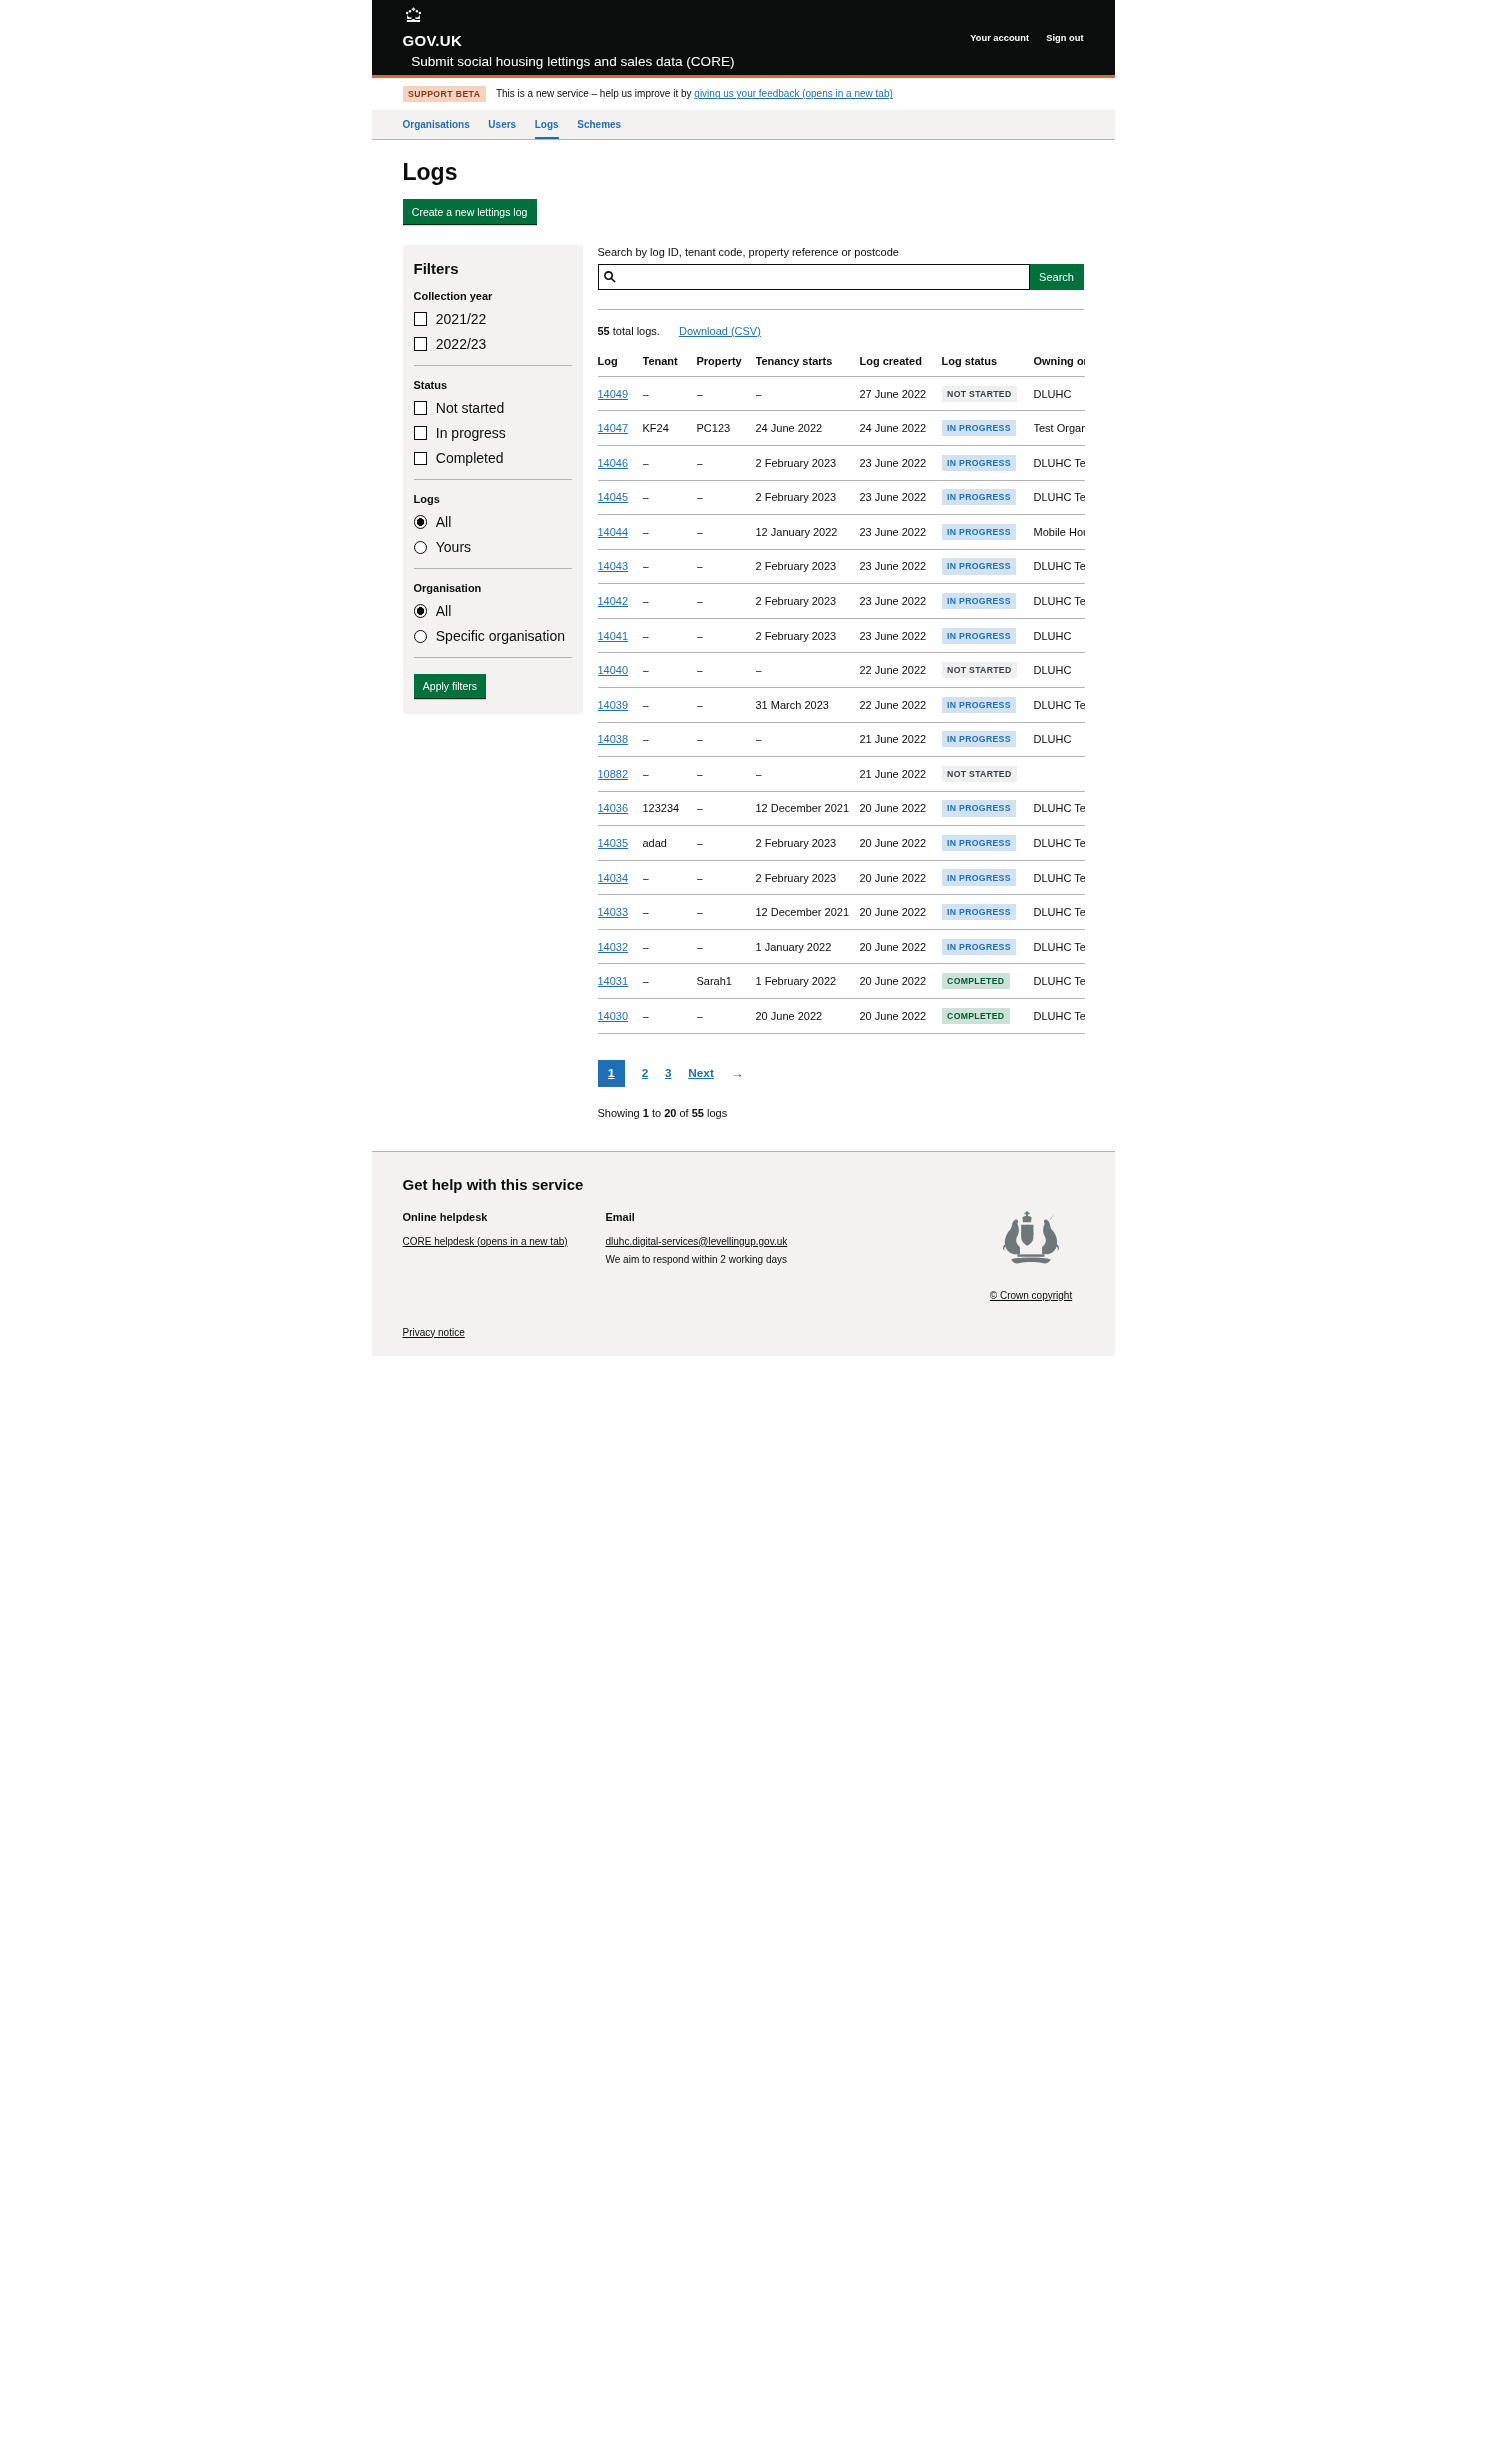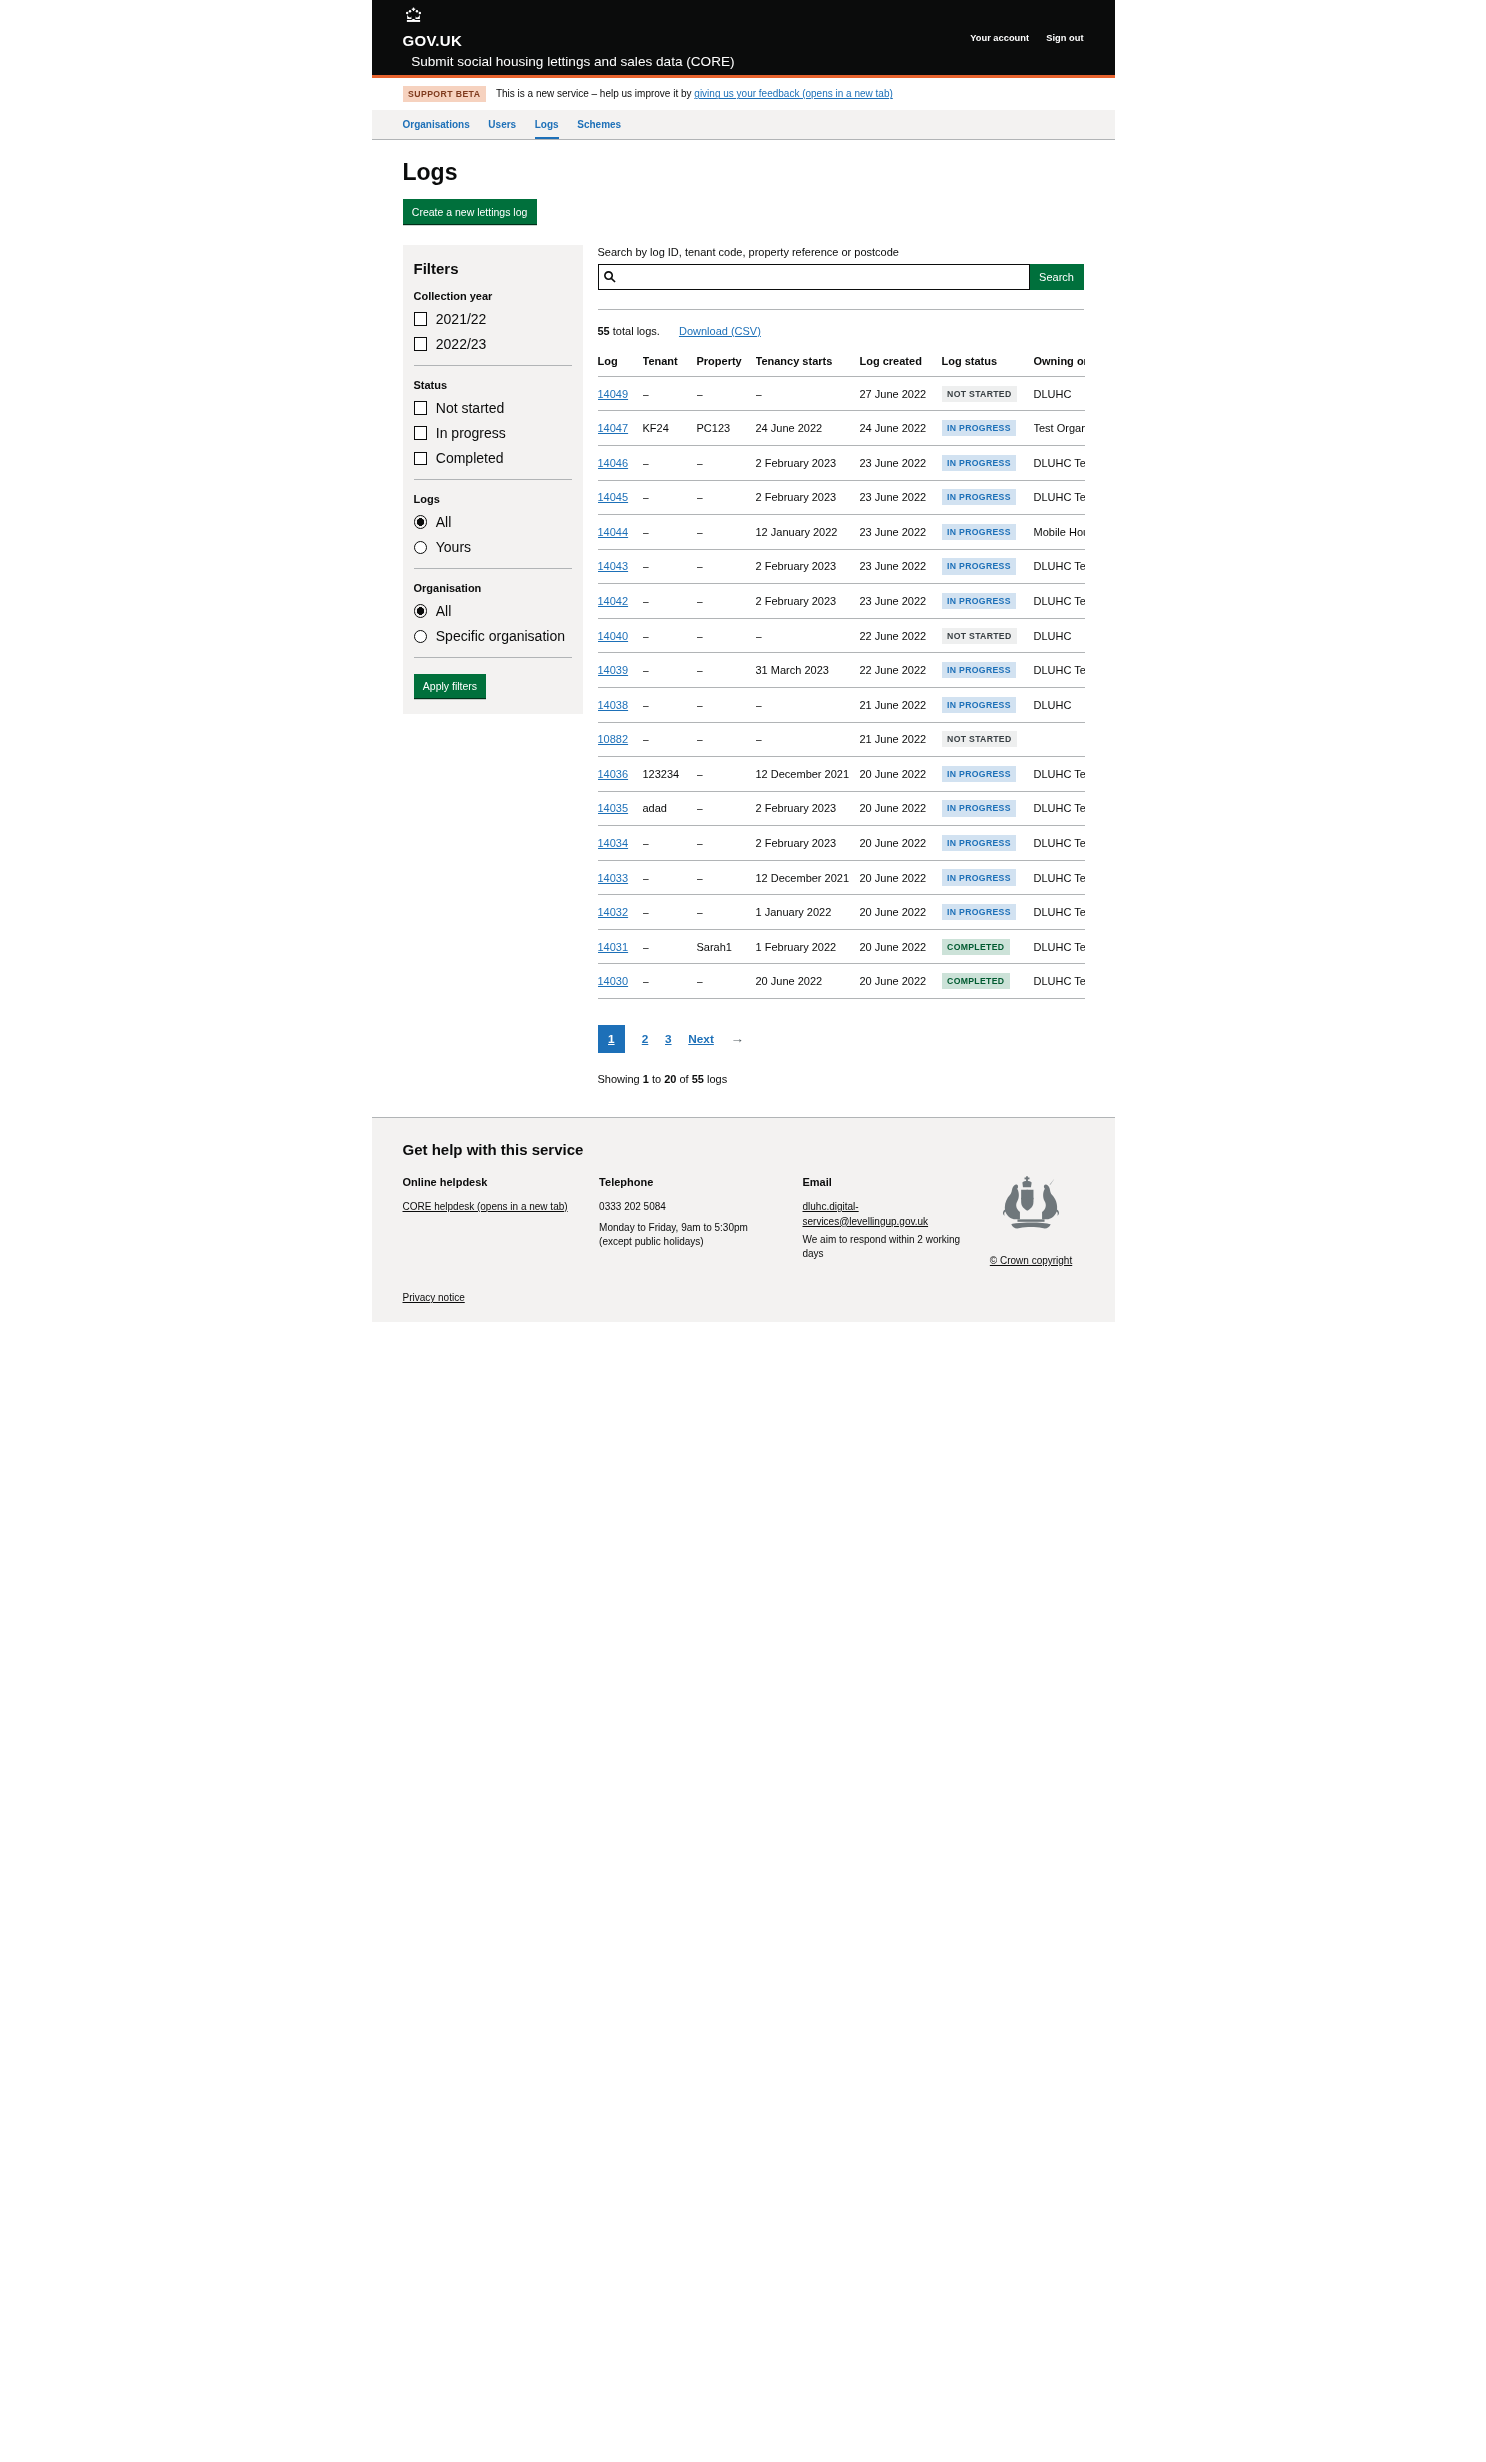--- a/index.html
+++ b/index.html
@@ -309,20 +309,29 @@
         <tr>
           <td class="col-log"><a class="log-link" href="#">14042</a></td>
           <td class="col-tenant">–</td>
           <td class="col-property">–</td>
           <td class="col-tenancy">2 February 2023</td>
           <td class="col-created">23 June 2022</td>
           <td class="col-status"><span class="tag tag--blue">IN PROGRESS</span></td>
           <td class="col-owning">DLUHC Tes</td>
         </tr>
 
+        <tr>
+          <td class="col-log"><a class="log-link" href="#">14041</a></td>
+          <td class="col-tenant">–</td>
+          <td class="col-property">–</td>
+          <td class="col-tenancy">2 February 2023</td>
+          <td class="col-created">23 June 2022</td>
+          <td class="col-status"><span class="tag tag--blue">IN PROGRESS</span></td>
+          <td class="col-owning">DLUHC</td>
+        </tr>
 
         <tr>
           <td class="col-log"><a class="log-link" href="#">14040</a></td>
           <td class="col-tenant">–</td>
           <td class="col-property">–</td>
           <td class="col-tenancy">–</td>
           <td class="col-created">22 June 2022</td>
           <td class="col-status"><span class="tag tag--grey">NOT STARTED</span></td>
           <td class="col-owning">DLUHC</td>
         </tr>
@@ -443,28 +452,20 @@
     </section>
   </div>
 </main>
 
 <footer class="site-footer">
   <h2 class="footer-heading">Get help with this service</h2>
   <div class="footer-cols">
     <div class="footer-col fc-helpdesk">
       <h3>Online helpdesk</h3>
       <a style="text-decoration:underline;">CORE helpdesk (opens in a new tab)</a>
-    </div>
-    <div class="footer-col fc-telephone">
-      <h3>Telephone</h3>
-      <p>0333 202 5084</p>
-      <p style="margin-bottom:0;">
-        <span>Monday to Friday, 9am to 5:30pm</span><br>
-        <span>(except public holidays)</span>
-      </p>
     </div>
     <div class="footer-col fc-email">
       <h3>Email</h3>
       <a style="text-decoration:underline;">dluhc.digital-services@levellingup.gov.uk</a>
       <p>We aim to respond within 2 working days</p>
     </div>
     <div class="fc-arms">
       <span>
         <svg width="64" height="69" viewBox="0 0 104 112" aria-hidden="true">
           <g fill="#6f777b">

